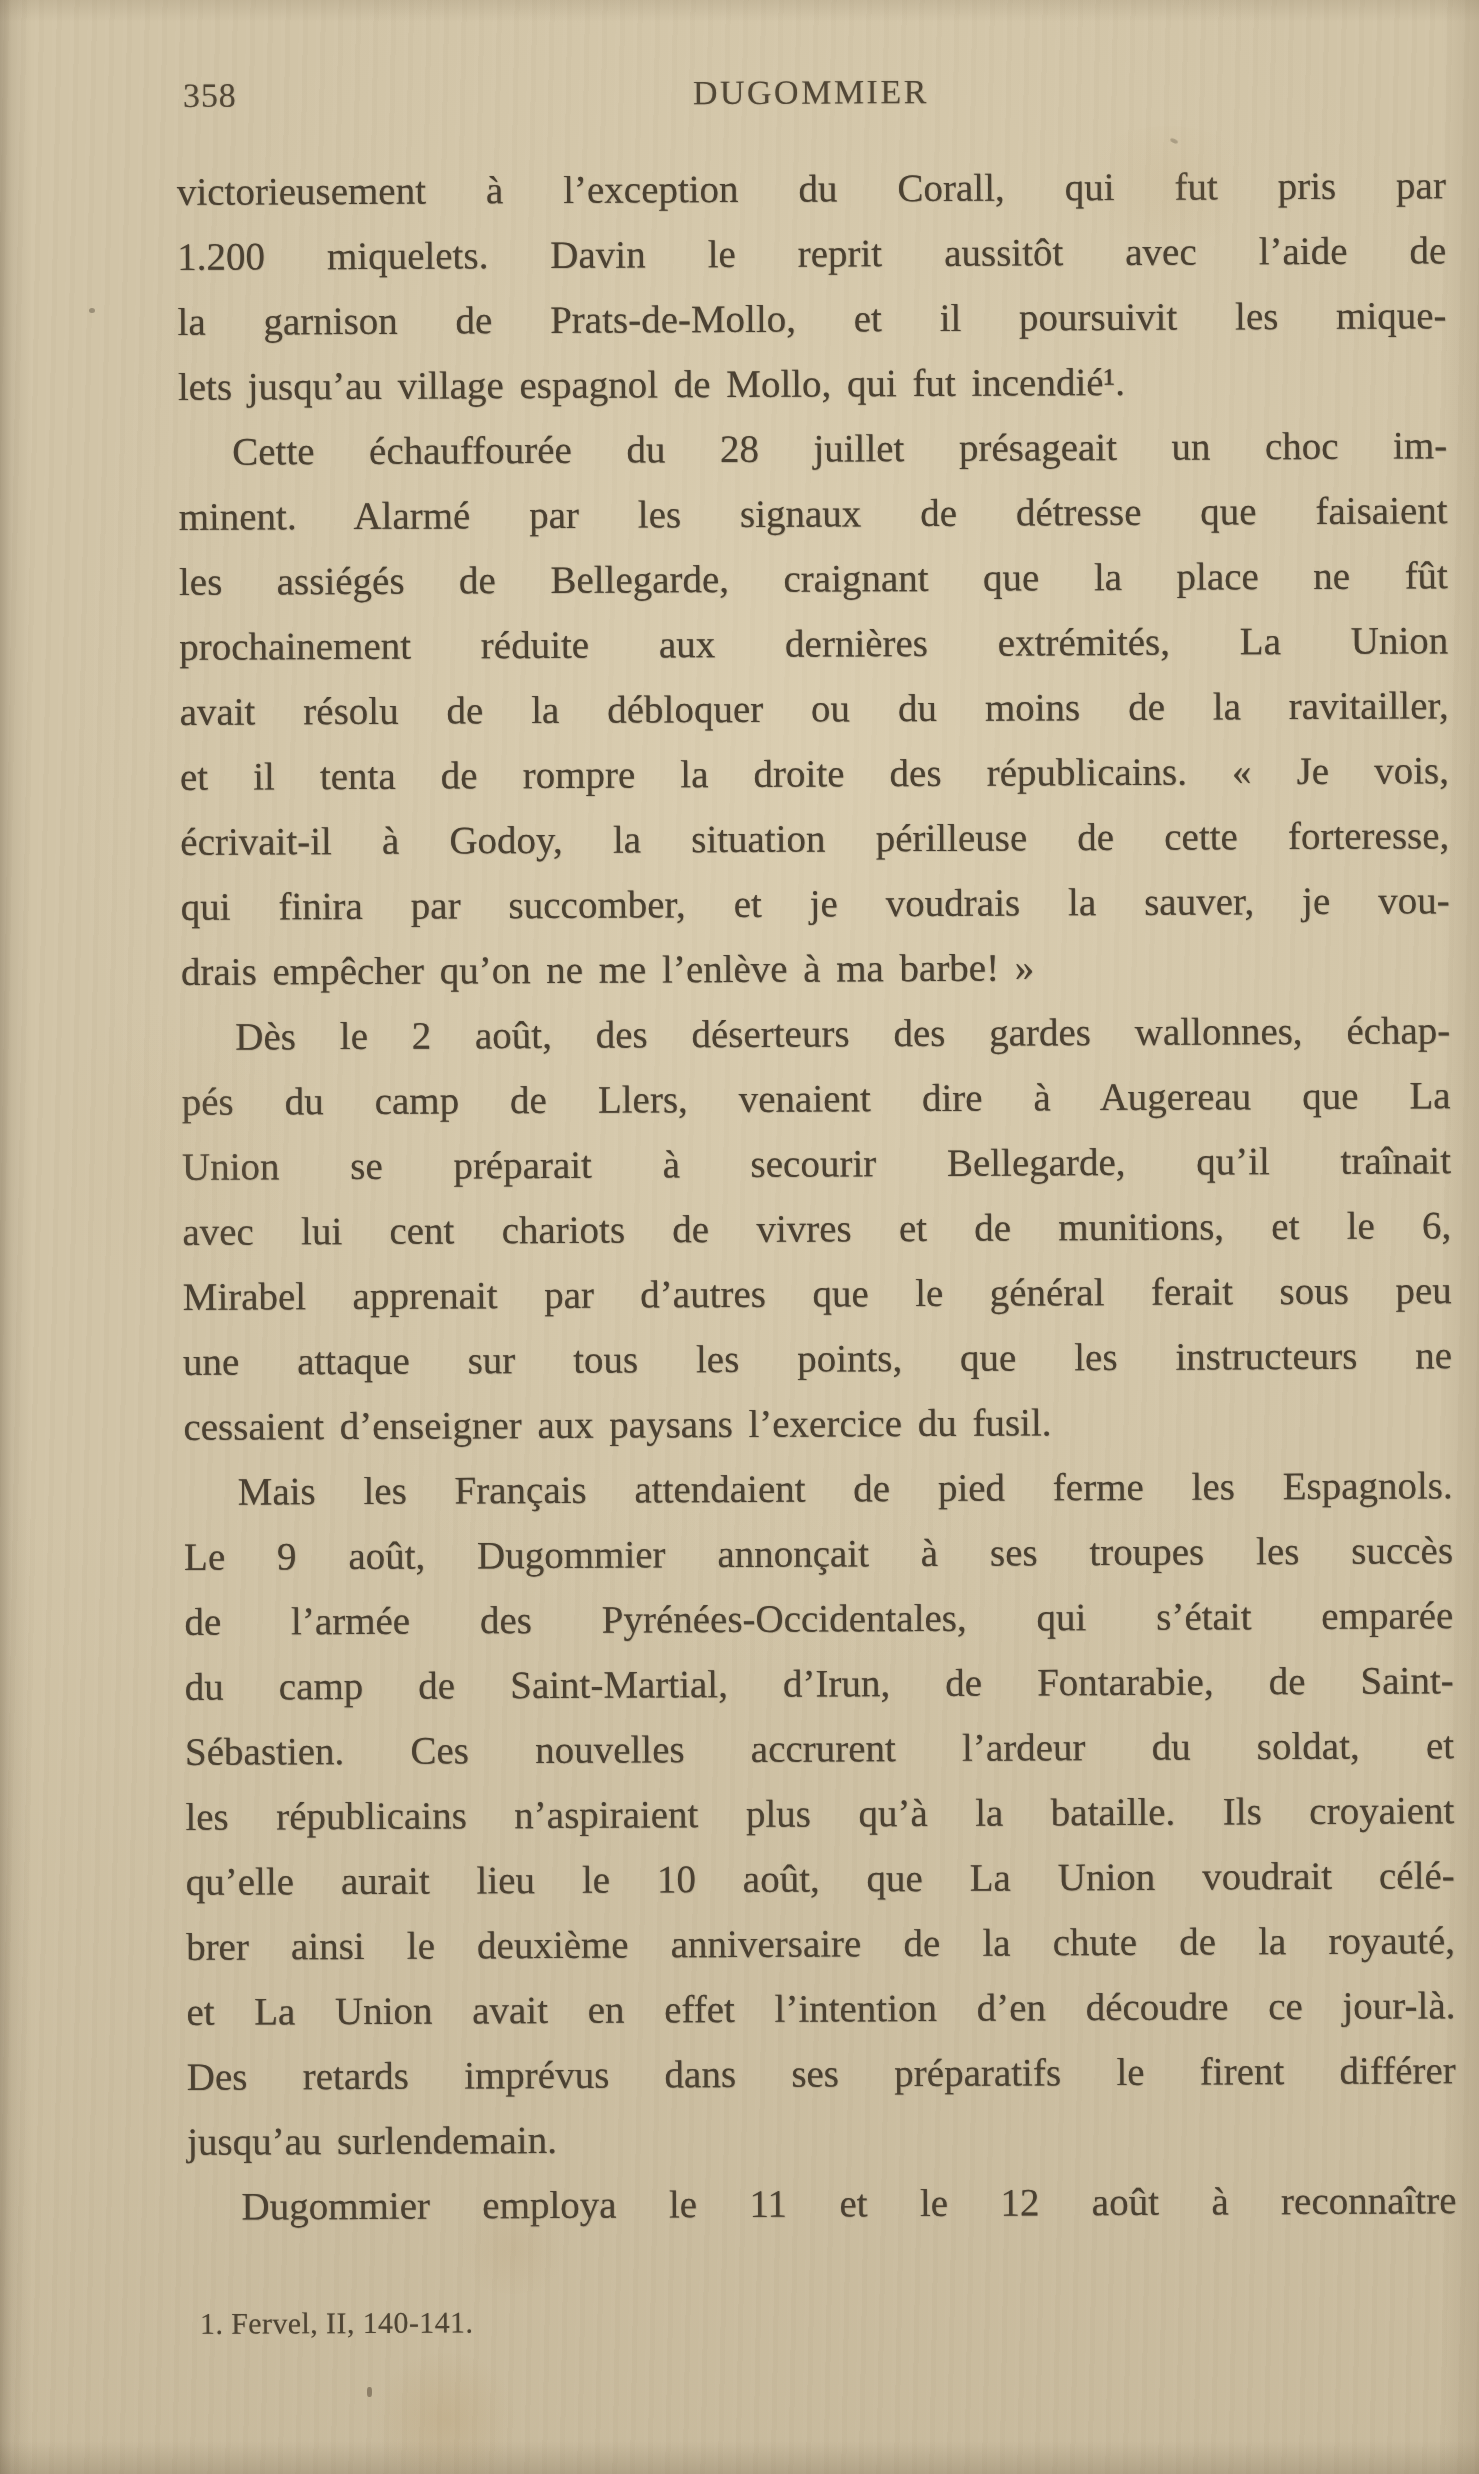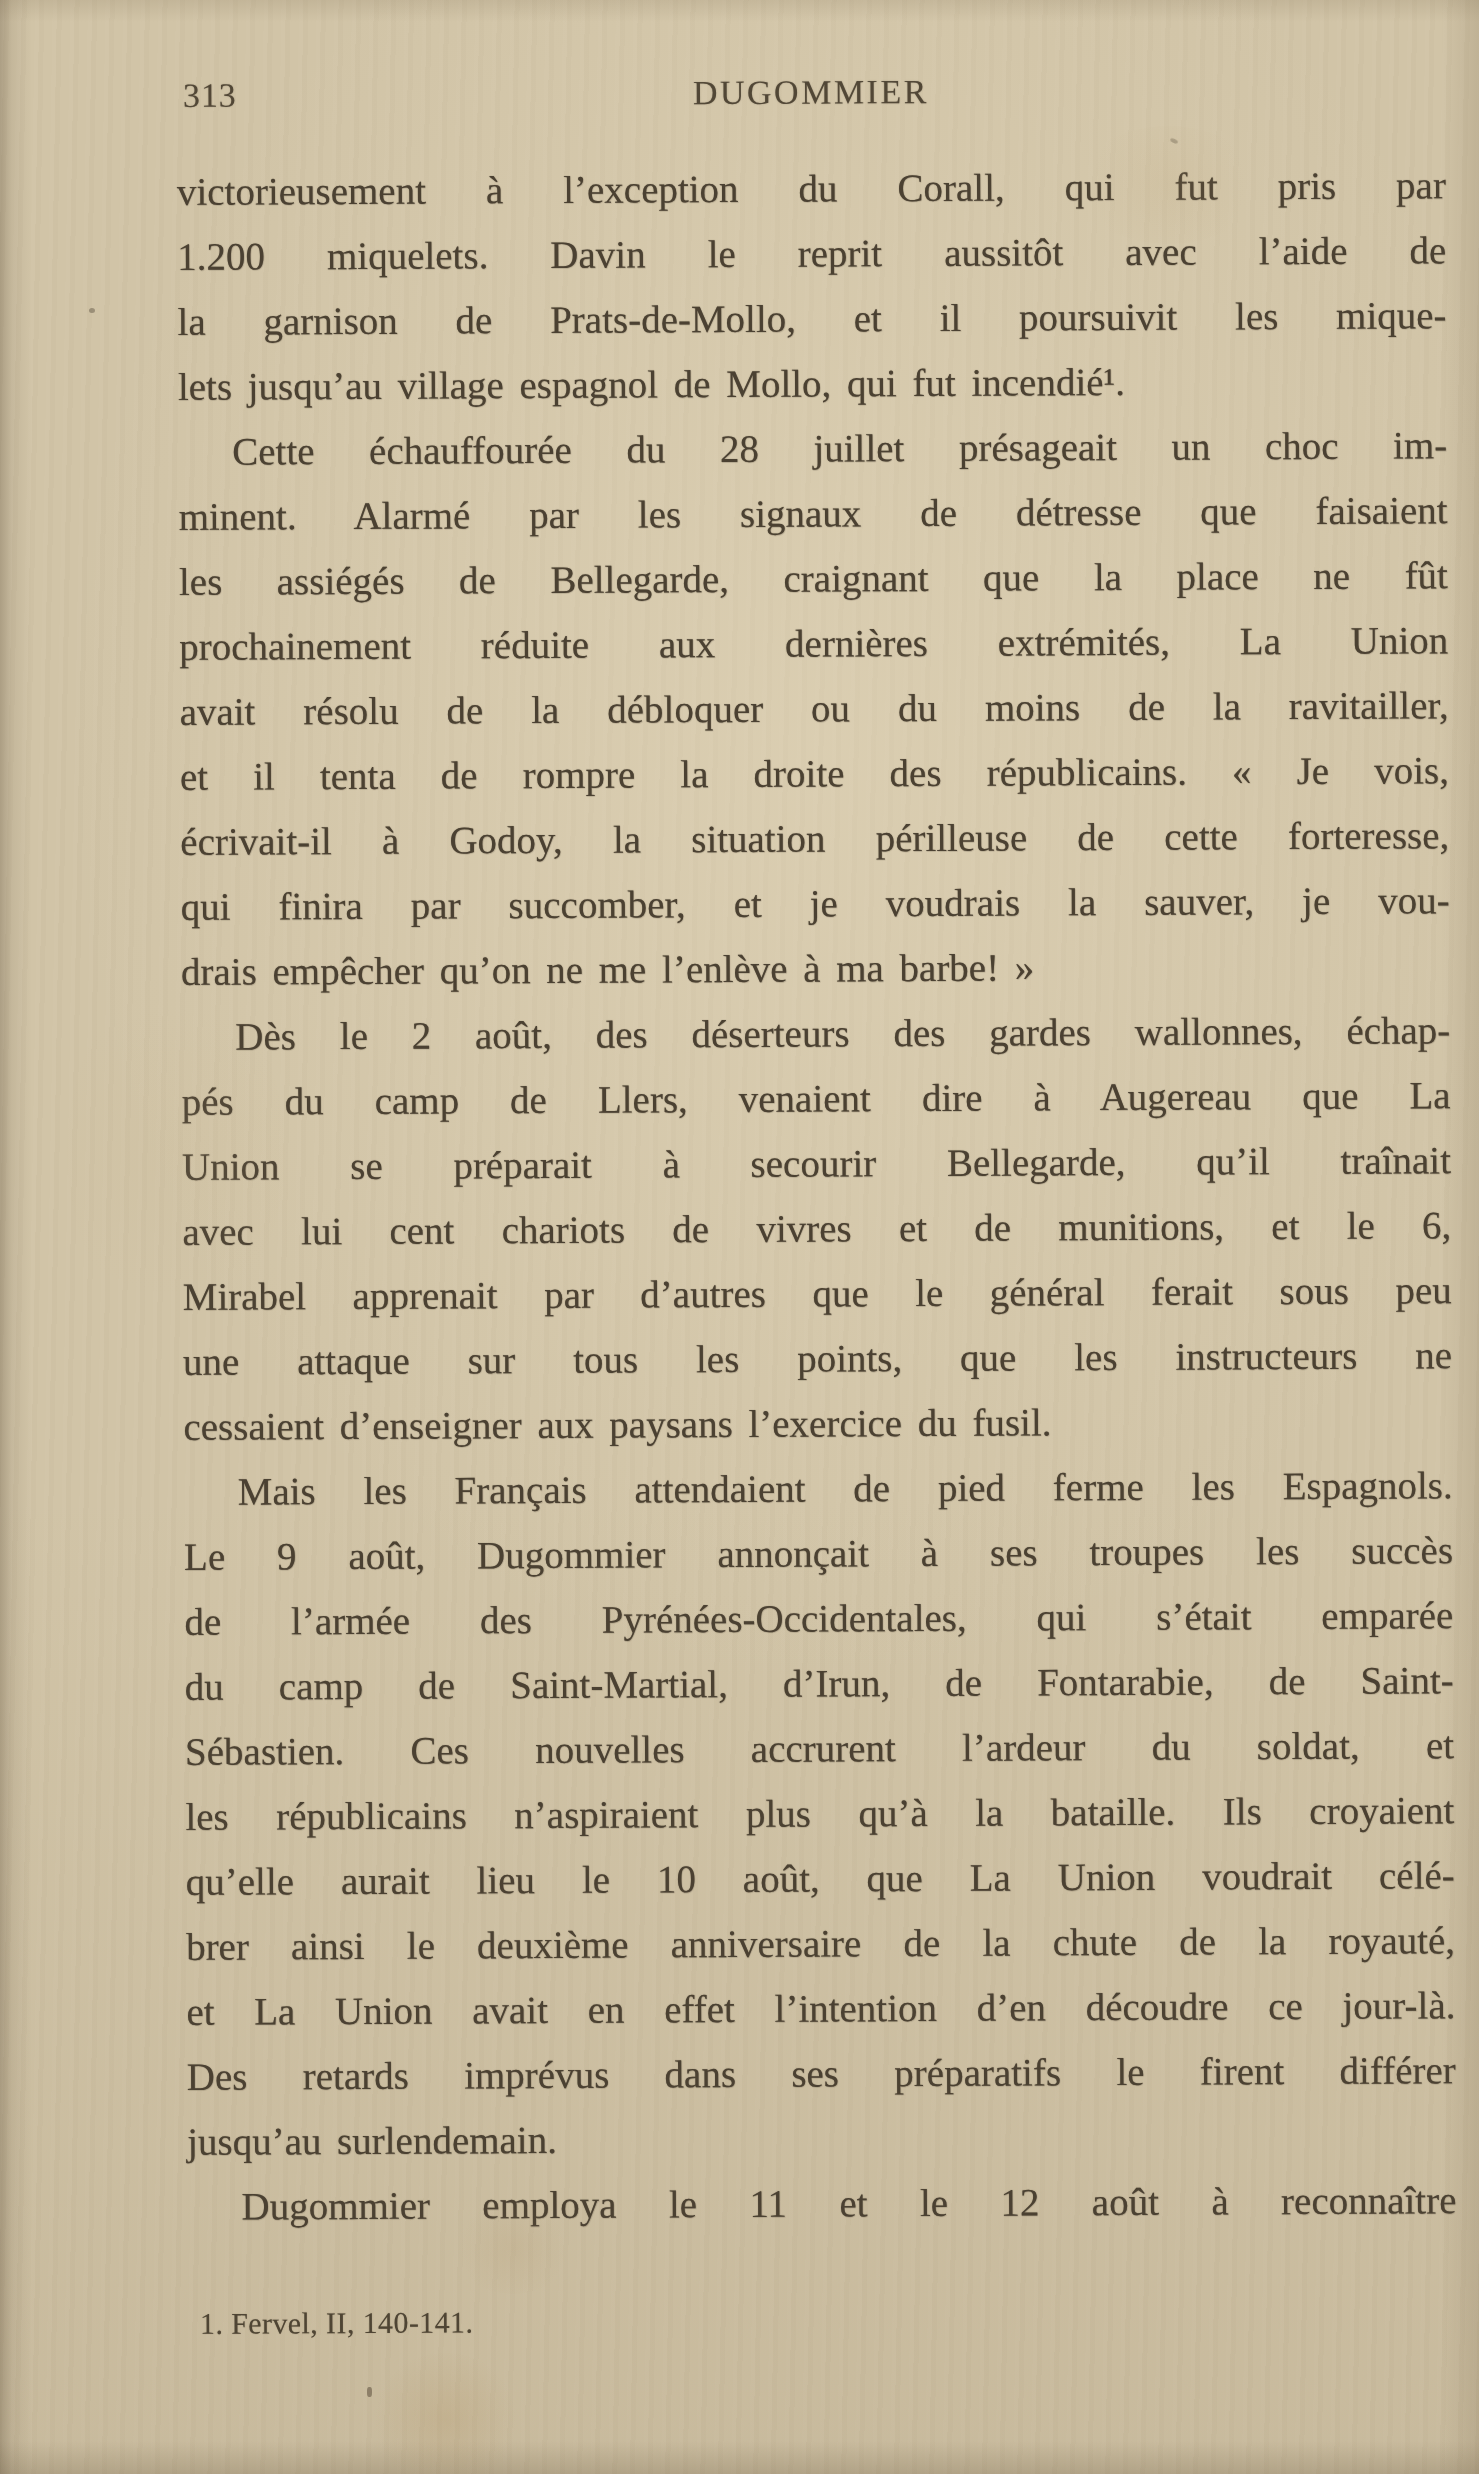--- a/index.html
+++ b/index.html
@@ -116,21 +116,21 @@
   .stain-3 { left: 1076px; top: 126px; width: 185px; height: 118px; background: radial-gradient(circle, rgba(185,158,112,0.12), rgba(185,158,112,0) 70%); }
   .stain-4 { left: 67px; top: 975px; width: 218px; height: 353px; background: radial-gradient(circle, rgba(200,180,140,0.10), rgba(200,180,140,0) 70%); }
 </style>
 </head>
 <body>
 
 <div class="page">
   <div class="text-layer">
 
     <div class="running-head">
-      <span class="page-number">313</span>
+      <span class="page-number">358</span>
       <span class="running-title">DUGOMMIER</span>
     </div>
 
     <div class="body-text">
         <div class="line just">victorieusement à l’exception du Corall, qui fut pris par</div>
         <div class="line just">1.200 miquelets. Davin le reprit aussitôt avec l’aide de</div>
         <div class="line just">la garnison de Prats-de-Mollo, et il poursuivit les mique-</div>
         <div class="line end">lets jusqu’au village espagnol de Mollo, qui fut incendié¹.</div>
         <div class="line indent just">Cette échauffourée du 28 juillet présageait un choc im-</div>
         <div class="line just">minent. Alarmé par les signaux de détresse que faisaient</div>

